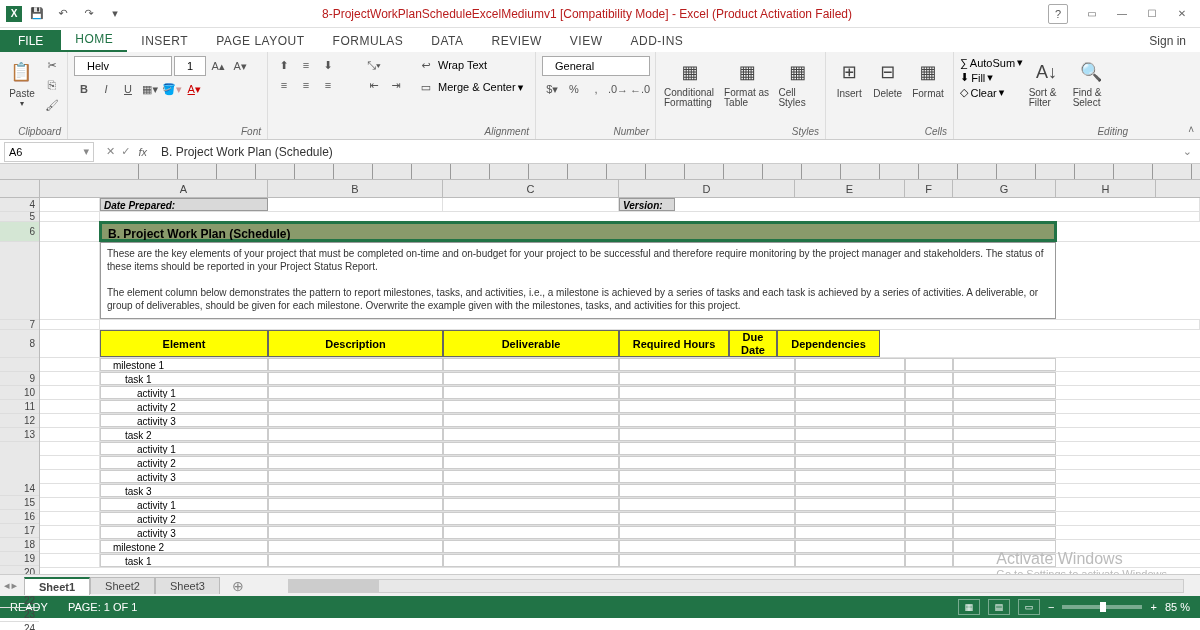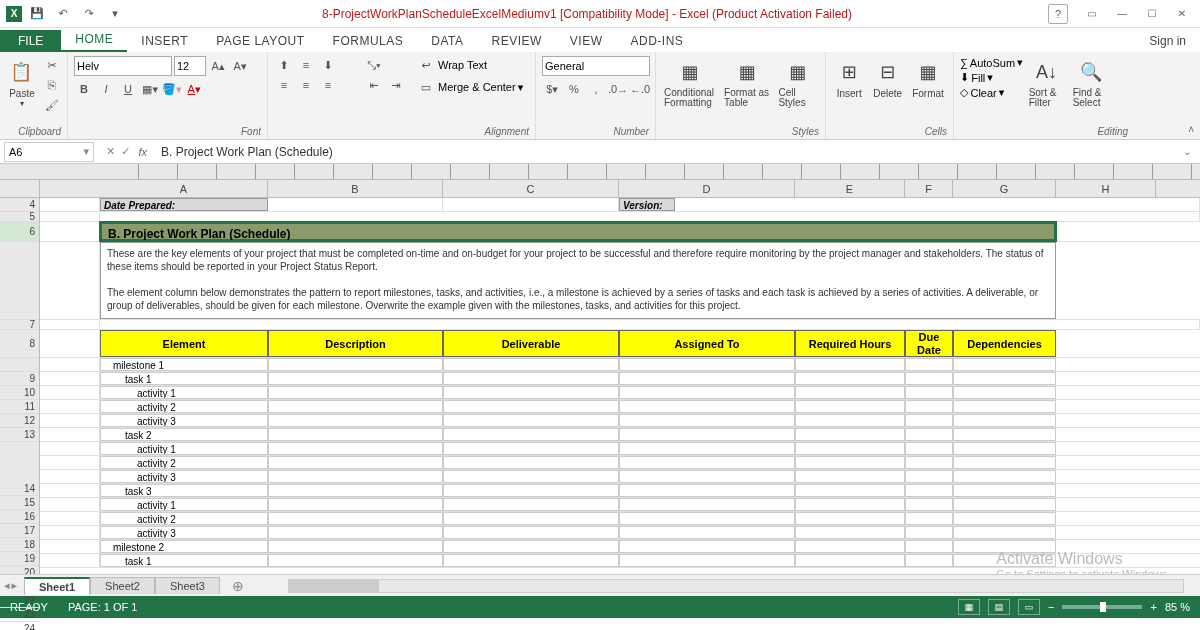--- a/index.html
+++ b/index.html
@@ -25,21 +25,21 @@
 
 .ribbon { height: 88px; background: #f3f3f3; border-bottom: 1px solid #ccc; display: flex; position: relative; }
 .ribbon-group { border-right: 1px solid #ddd; padding: 2px 6px 0 6px; display: flex; flex-direction: column; justify-content: space-between; }
 .ribbon-group-content { flex: 1; display: flex; align-items: flex-start; gap: 4px; padding-top: 2px; }
 .ribbon-group-label { text-align: right; font-size: 10px; color: #666; padding-bottom: 2px; font-style: italic; }
 .big-btn { display: flex; flex-direction: column; align-items: center; width: 42px; padding: 2px; font-size: 10px; color: #444; }
 .big-btn .icon { width: 28px; height: 28px; display: flex; align-items: center; justify-content: center; font-size: 18px; margin-bottom: 2px; }
 .small-stack { display: flex; flex-direction: column; gap: 2px; }
 .small-btn { width: 20px; height: 18px; display: flex; align-items: center; justify-content: center; font-size: 11px; color: #555; }
 .font-row { display: flex; gap: 2px; align-items: center; }
-.font-select { border: 1px solid #aaa; background: #fff; font-size: 11px; padding: 1px 2px; height: 20px; }
+.font-select { border: 1px solid #aaa; background: #fff; font-size: 11px; padding: 1px 12px; height: 20px; }
 .collapse-ribbon { position: absolute; right: 6px; bottom: 4px; font-size: 10px; color: #666; }
 
 
 .formula-row { height: 24px; display: flex; align-items: center; border-bottom: 1px solid #ccc; background: #fff; }
 .name-box { width: 90px; border: 1px solid #ccc; height: 20px; margin: 0 4px; padding: 0 4px; display: flex; align-items: center; justify-content: space-between; font-size: 11px; }
 .fx-buttons { display: flex; gap: 6px; padding: 0 8px; color: #888; }
 .fx-label { font-style: italic; color: #666; padding-right: 8px; }
 .formula-input { flex: 1; padding: 0 6px; font-size: 12px; color: #333; }
 .formula-expand { padding: 0 8px; color: #888; }
 
@@ -359,21 +359,20 @@
       <div class="cell-row" style="height:10px">
           <div class="cell gutter-spacer"></div>
           <div class="cell" style="flex:1"></div>
         </div>
 
       <div class="cell-row" style="height:28px">
         <div class="cell gutter-spacer"></div>
         <div class="th-yellow colA">Element</div>
         <div class="th-yellow colB">Description</div>
         <div class="th-yellow colC">Deliverable</div>
-        <div class="th-yellow colD">Assigned To</div>
         <div class="th-yellow colE">Required Hours</div>
         <div class="th-yellow colF" style="white-space:normal;line-height:1.1">Due Date</div>
         <div class="th-yellow colG">Dependencies</div>
       </div>
 
       <div id="data-rows">
           <div class="cell-row">
             <div class="cell gutter-spacer"></div>
     <div class="cell colA data-cell indent1">milestone 1</div>
     <div class="cell colB data-cell"></div>

